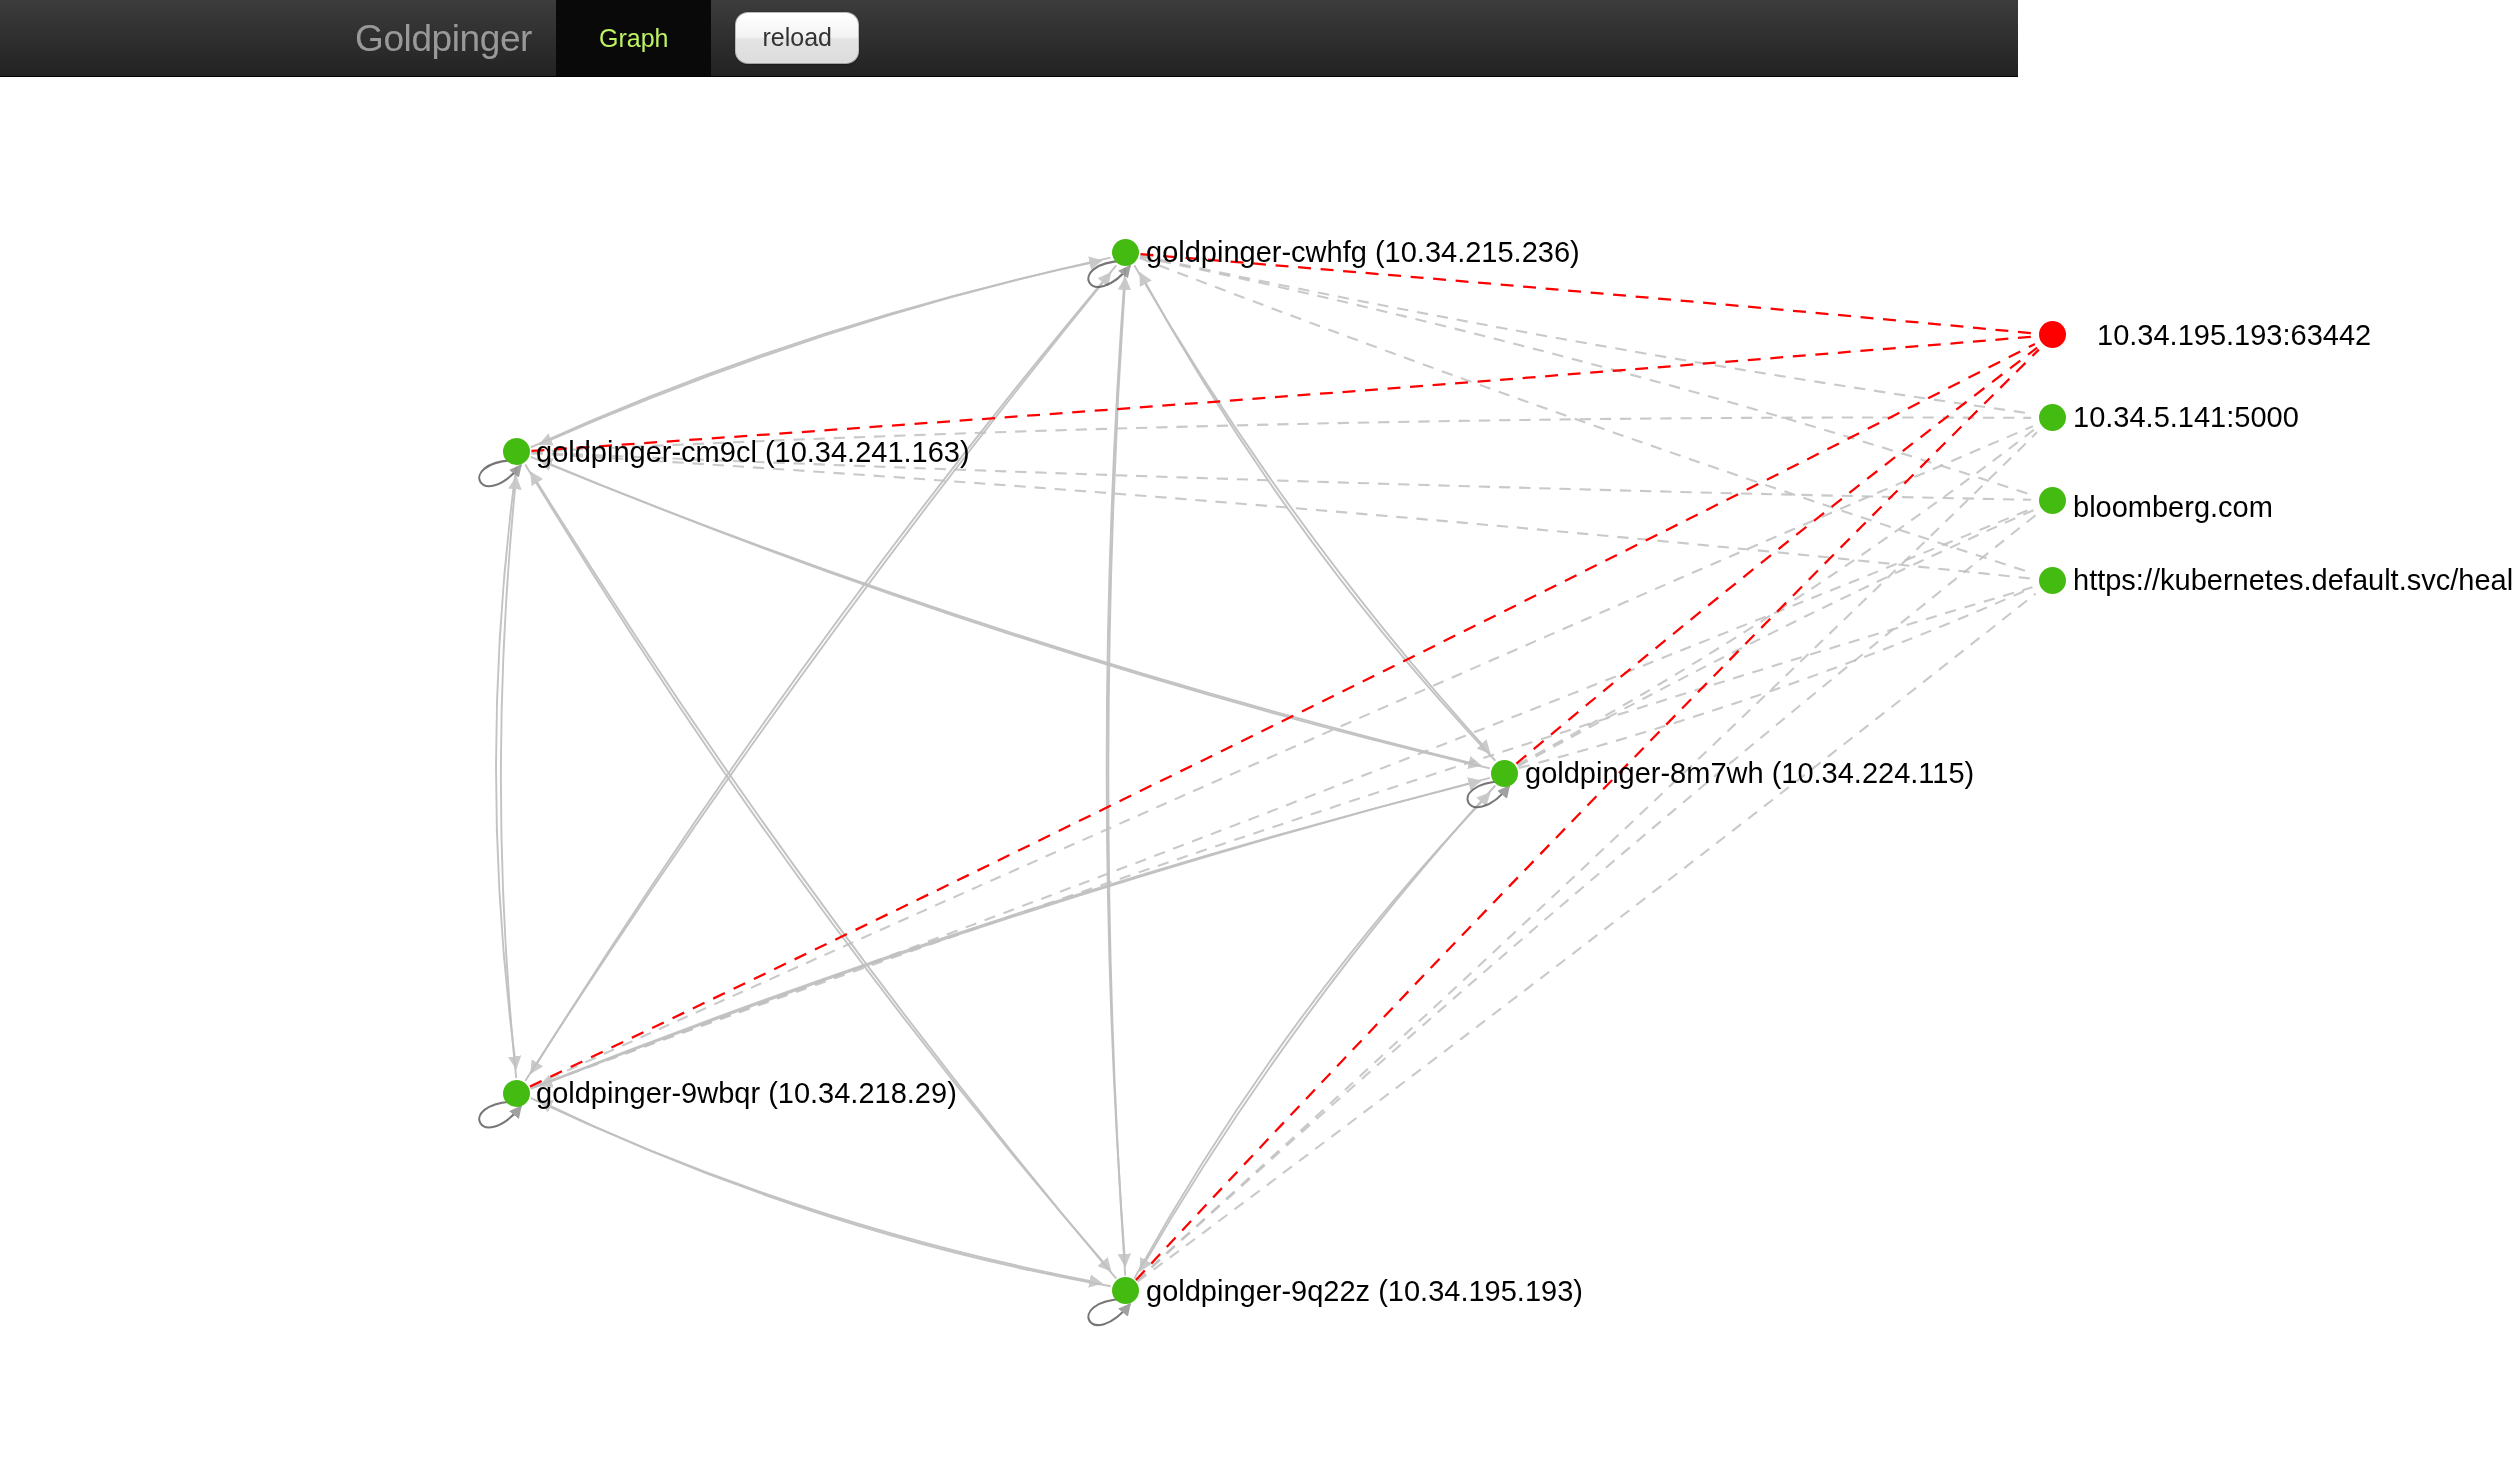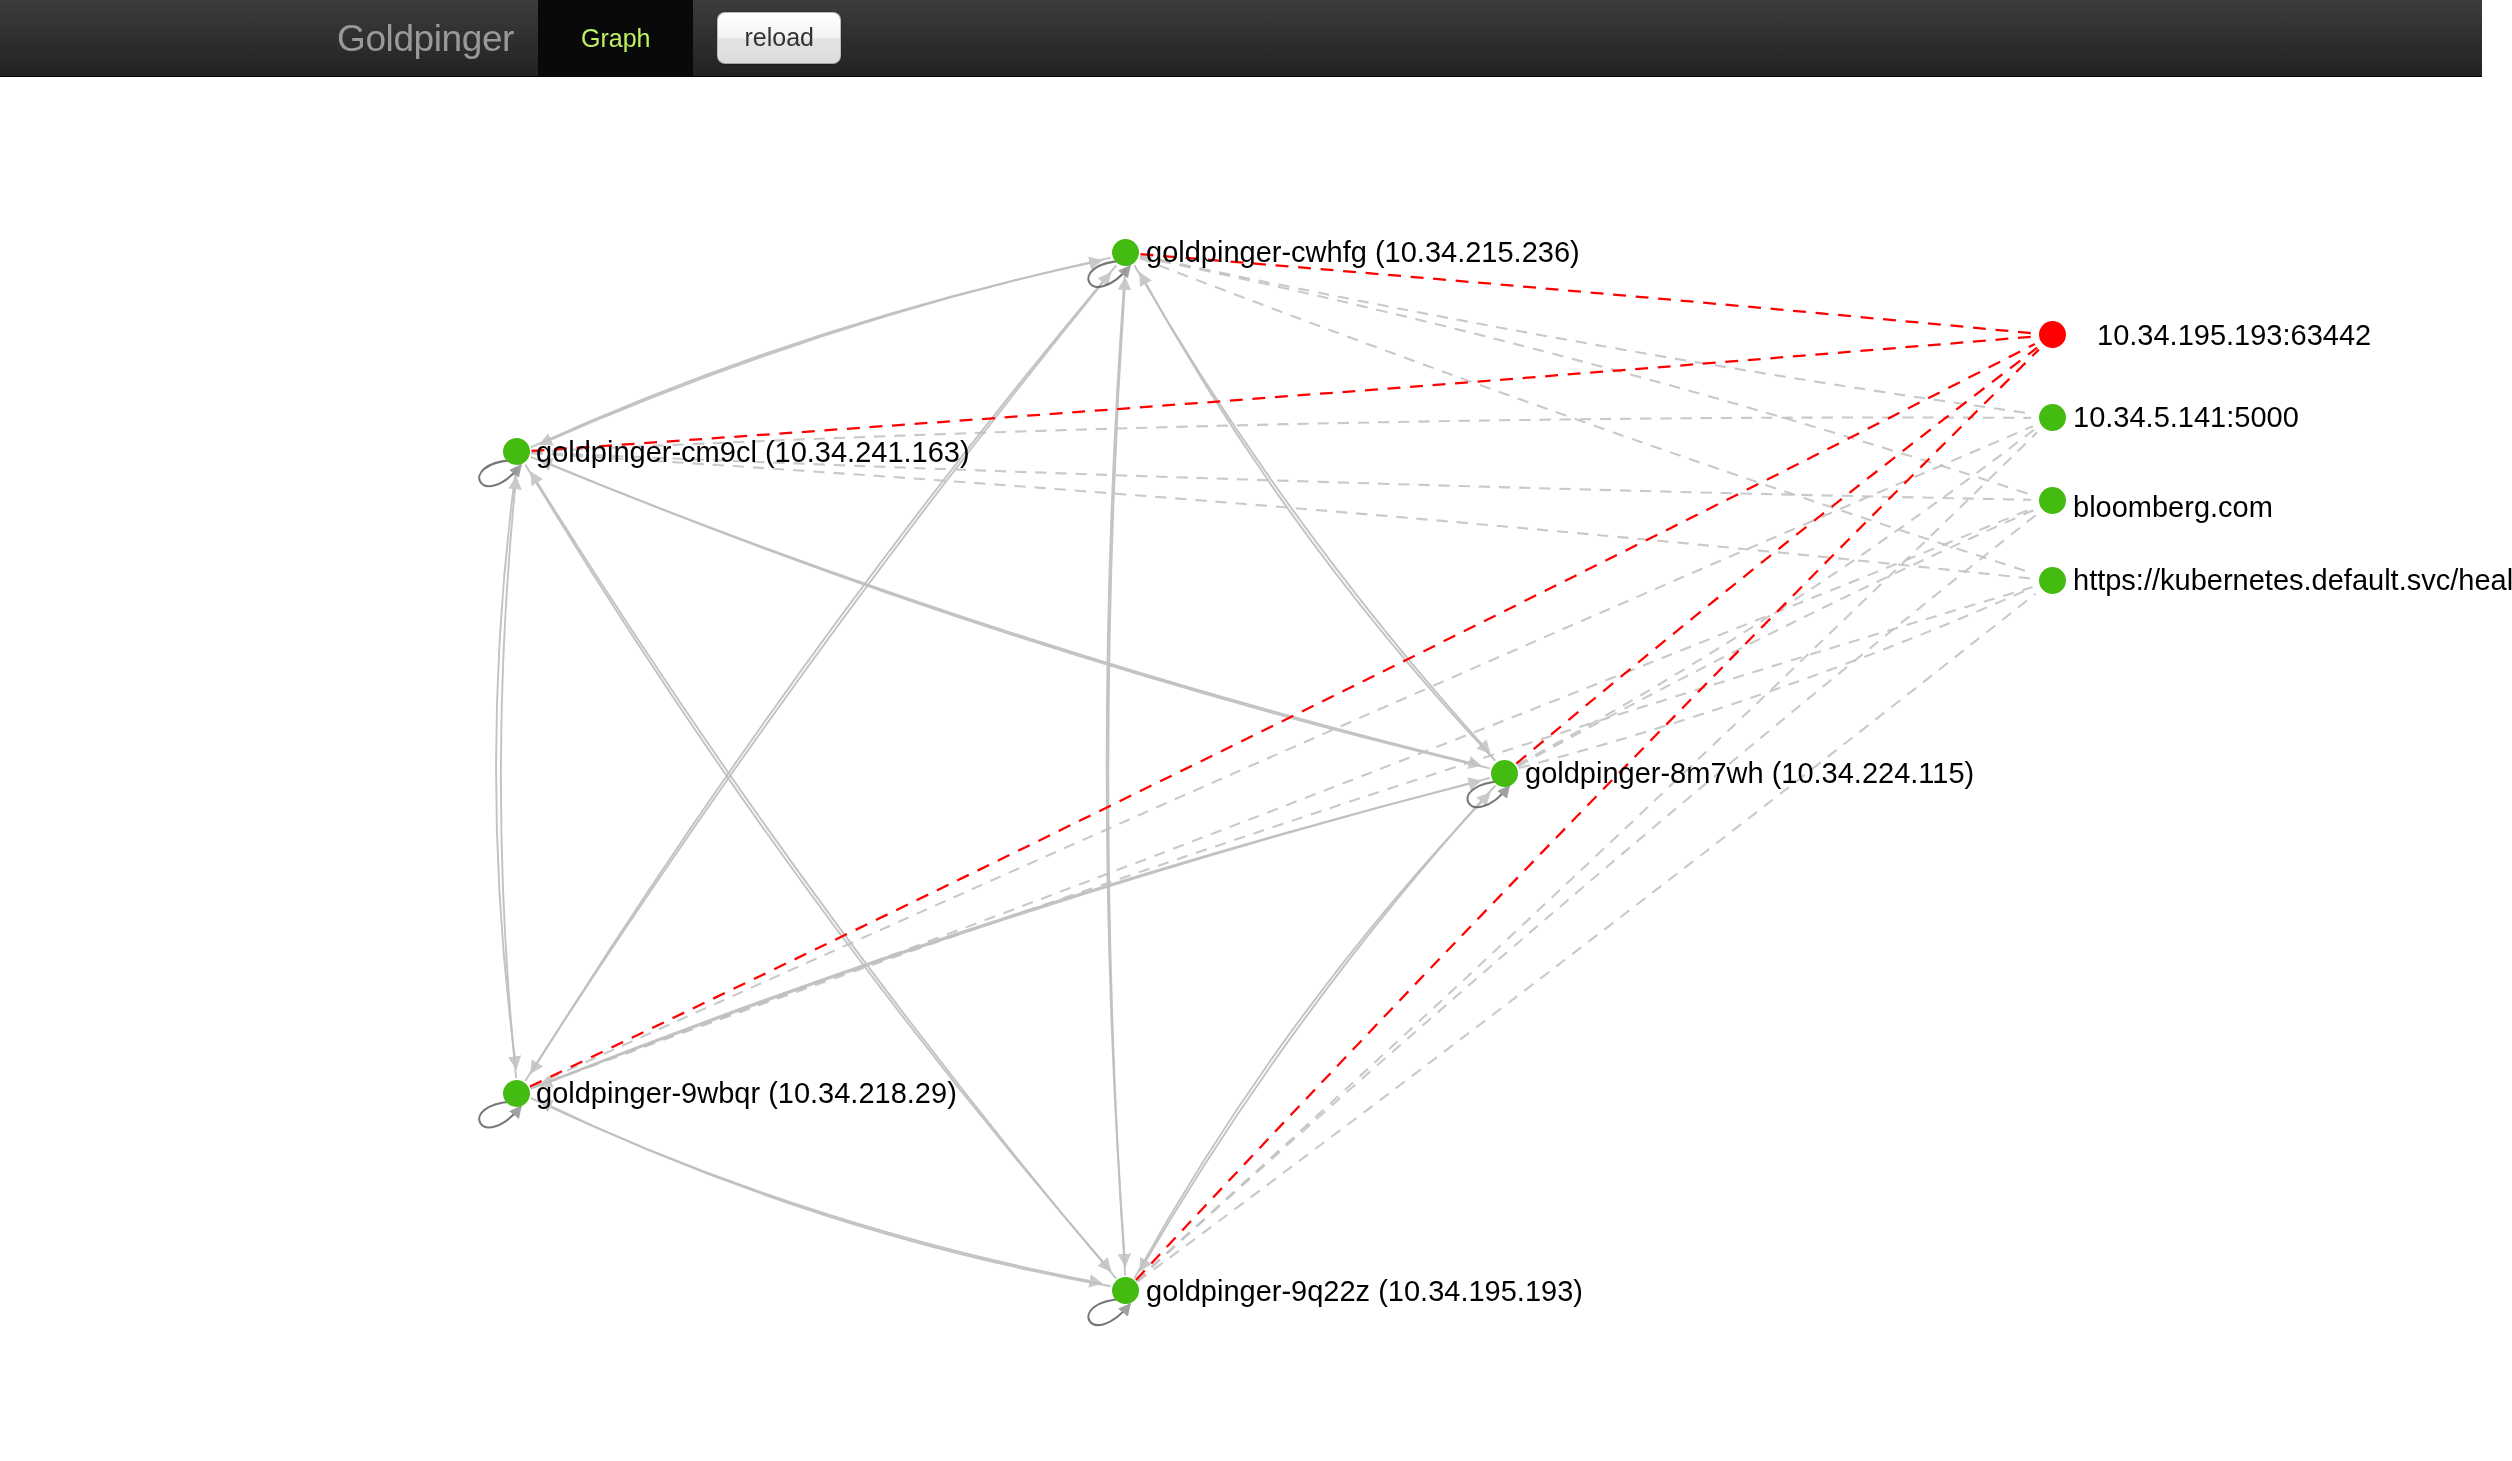--- a/index.html
+++ b/index.html
@@ -7,25 +7,26 @@
     margin: 0; padding: 0;
     width: 2512px; height: 1462px;
     background: #ffffff;
     font-family: "Liberation Sans", sans-serif;
     overflow: hidden;
   }
 
   
   #navbar {
     position: absolute; top: 0; left: 0;
-    width: 2482px; height: 77px;
+    width: 2018px; height: 77px;
     background: linear-gradient(to bottom, #3c3c3c 0%, #222222 100%);
     border-bottom: 0.8px solid #000;
     display: flex;
     align-items: stretch;
+    padding-left: 18px;
   }
   #nav-inner {
     display: flex;
     align-items: stretch;
     margin-left: 337px;
     height: 76px;
   }
   .brand {
     display: flex; align-items: center;
     padding: 0 24px 0 0;
@@ -50,21 +51,21 @@
     background: #090909;
   }
   #reload-wrap {
     display: flex; align-items: center;
     padding-left: 24px;
   }
   #reload-button {
     background: linear-gradient(to bottom, #ffffff 0%, #f3f3f3 48%, #e4e4e4 52%, #dcdcdc 100%);
     border: 0.8px solid #bbbbbb;
     border-bottom-color: #a2a2a2;
-    border-radius: 8px;
+    border-radius: 13px;
     color: #333333;
     font-size: 25px;
     font-family: "Liberation Sans", sans-serif;
     padding: 11.3px 26px 13px 26px;
     line-height: 1;
     box-shadow: 0 0.8px 1.6px rgba(0,0,0,0.28), inset 0 0.8px 0 rgba(255,255,255,0.9);
     cursor: pointer;
   }
 
   

